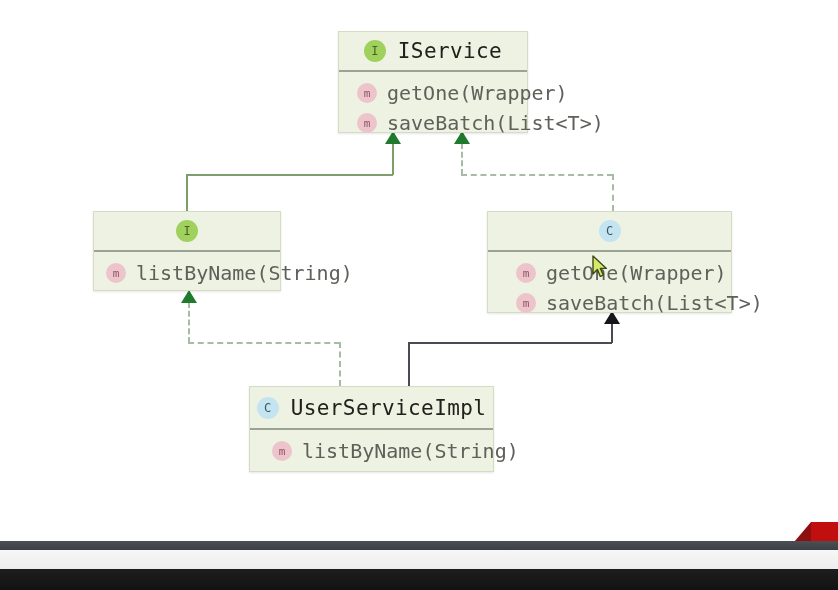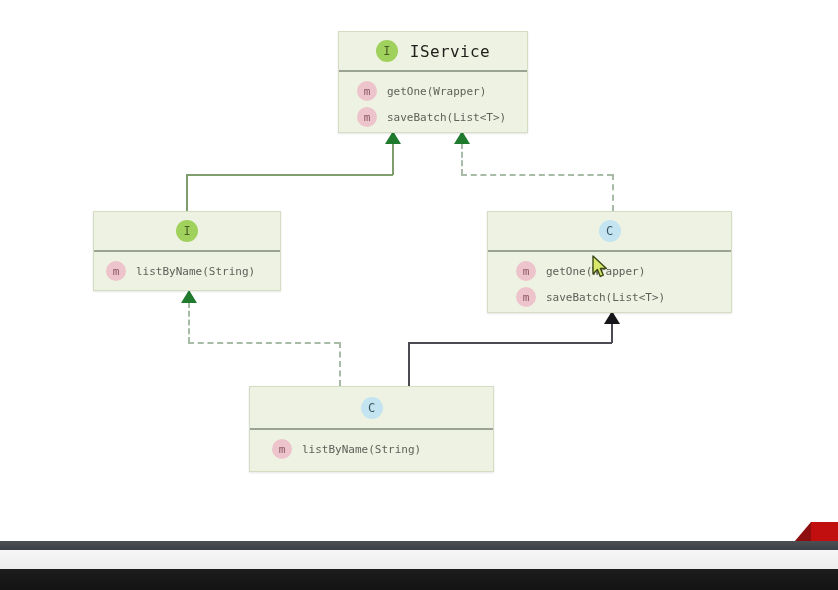--- a/index.html
+++ b/index.html
@@ -51,38 +51,38 @@
   .uml-header {
     display: flex;
     align-items: center;
     justify-content: center;
     gap: 12px;
     border-bottom: 2px solid #9ba394;
     box-sizing: border-box;
   }
   .uml-title {
     font-family: "DejaVu Sans Mono", monospace;
-    font-size: 16px;
+    font-size: 21px;
     color: #22201c;
     letter-spacing: .4px;
     white-space: nowrap;
   }
   .uml-body {
     padding: 6px 0 8px 0;
   }
   .uml-member {
     display: flex;
     align-items: center;
     gap: 10px;
     padding: 3px 0 3px 18px;
     white-space: nowrap;
   }
   .uml-member-label {
     font-family: "DejaVu Sans Mono", monospace;
-    font-size: 11px;
+    font-size: 20px;
     color: #5f6059;
   }
 
   
   .badge {
     width: 22px;
     height: 22px;
     border-radius: 50%;
     display: flex;
     align-items: center;
@@ -240,20 +240,21 @@
         <div class="uml-member" style="padding-left:28px;">
           <span class="badge badge-m">m</span>
           <span class="uml-member-label">saveBatch(List&lt;T&gt;)</span>
         </div>
       </div>
     </div>
 
     <div class="uml-node" style="left:249px; top:386px; width:245px; height:86px;">
       <div class="uml-header" style="height:43px;">
         <span class="badge badge-c">C</span>
+        <span class="uml-title">UserServiceImpl</span>
       </div>
       <div class="uml-body">
         <div class="uml-member" style="padding-left:22px;">
           <span class="badge badge-m">m</span>
           <span class="uml-member-label">listByName(String)</span>
         </div>
       </div>
     </div>
 
     <div id="mouse-cursor" style="left:592px; top:255px;">

